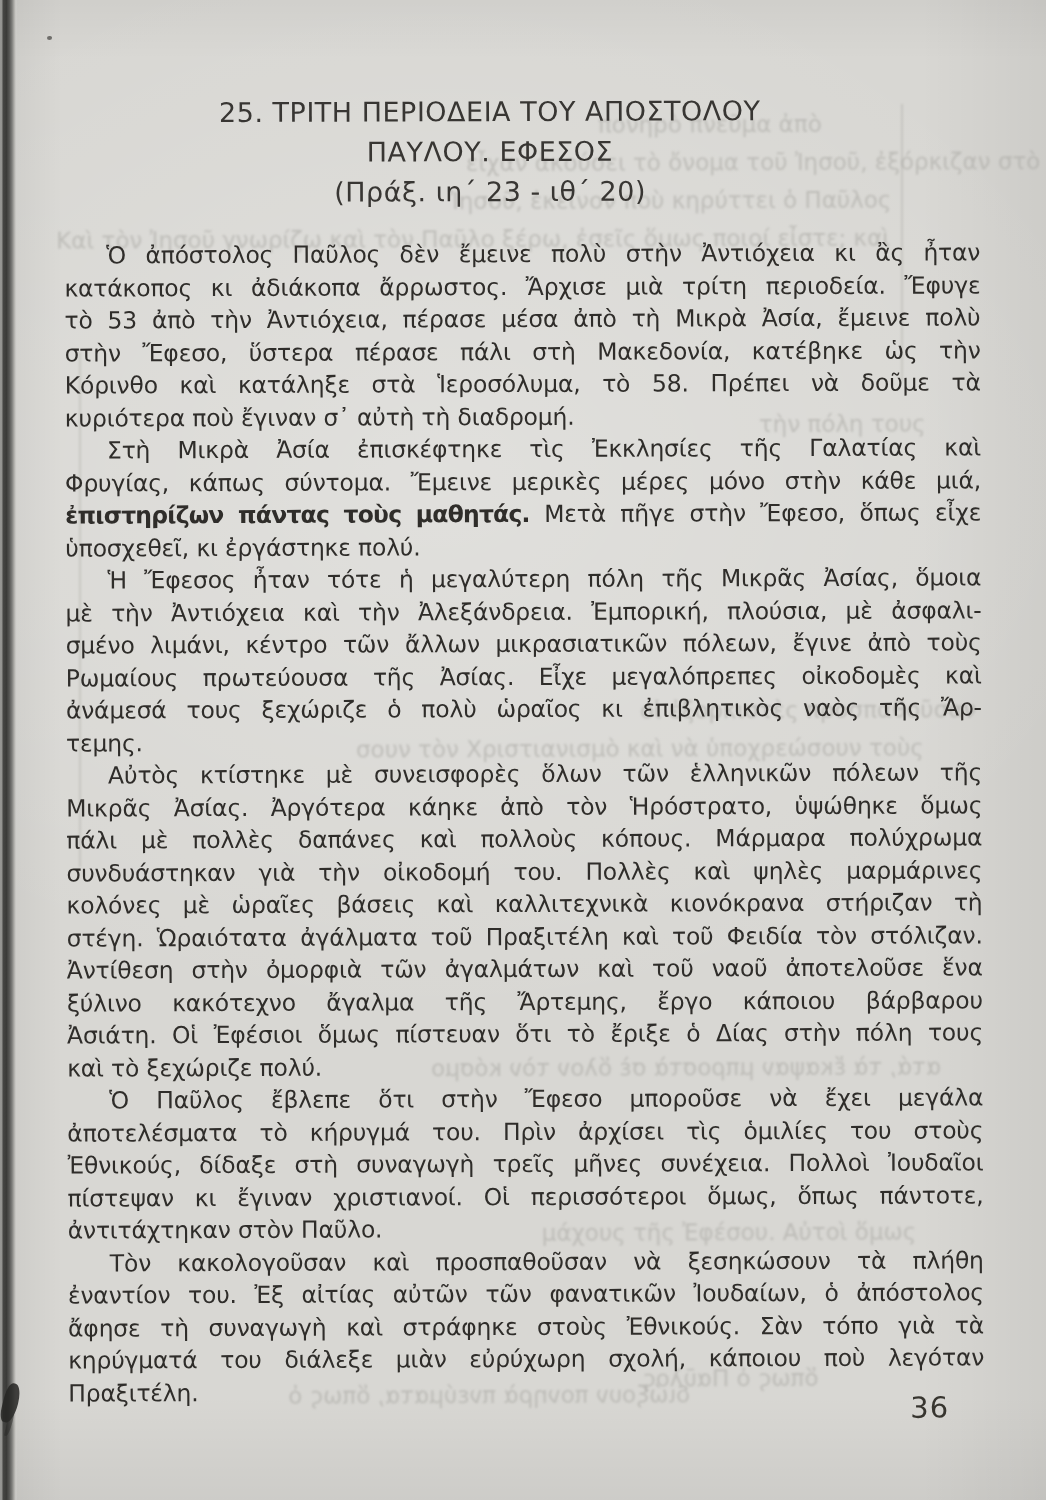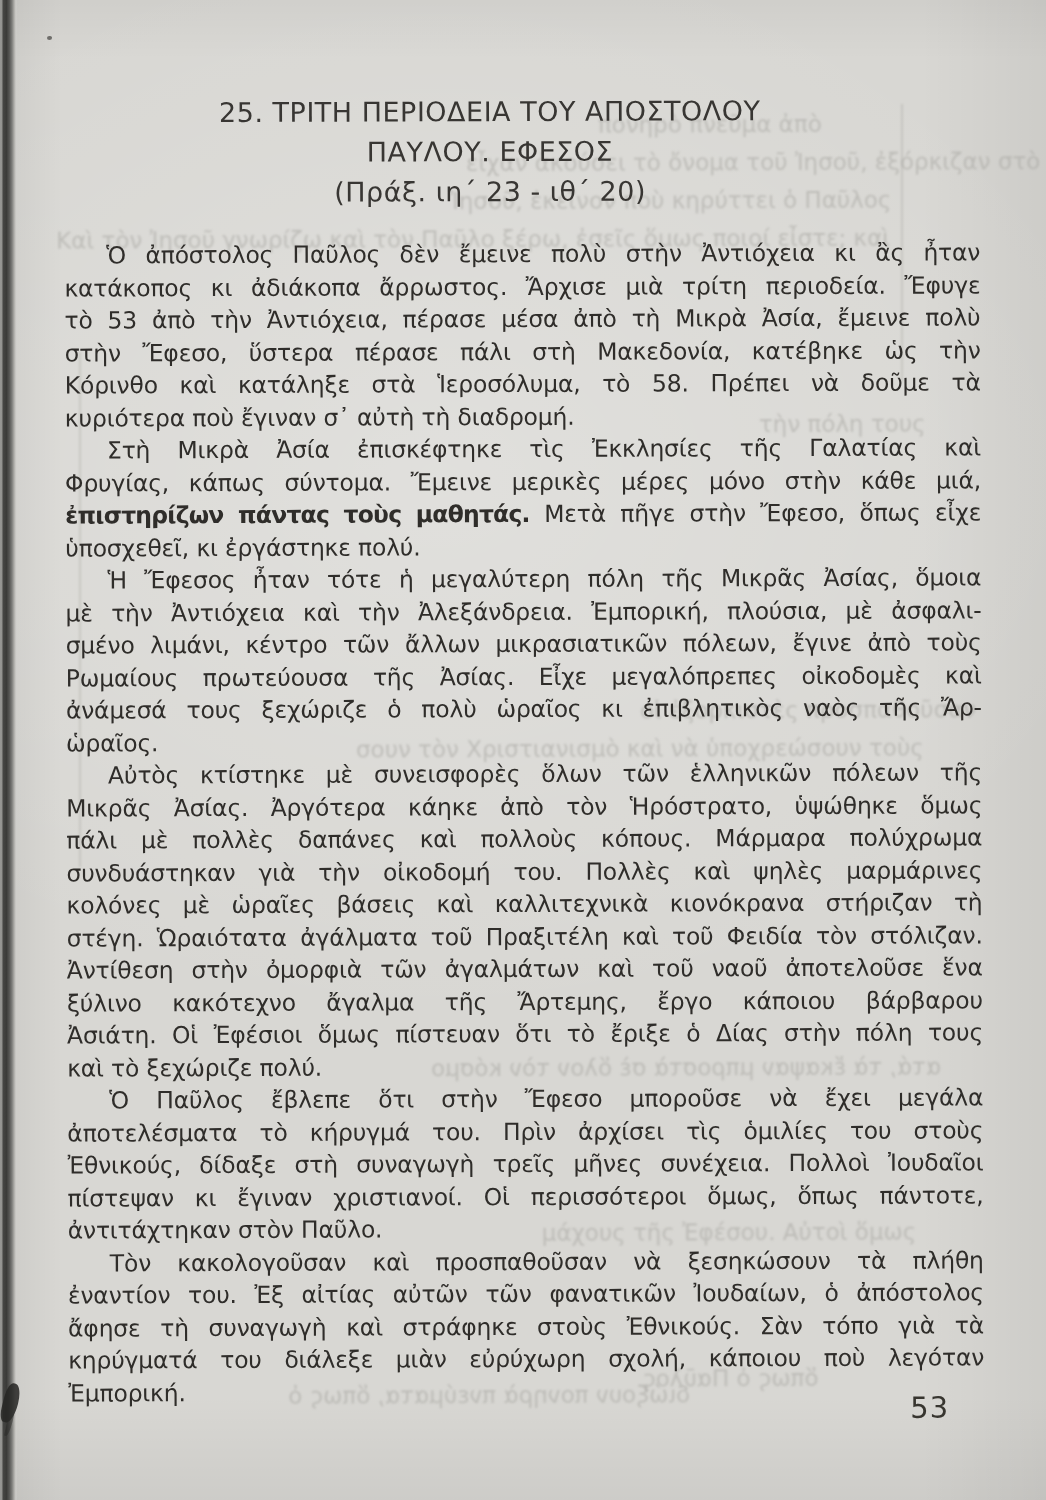--- a/index.html
+++ b/index.html
@@ -118,39 +118,39 @@
         <div class="line last"><span>κυριότερα ποὺ ἔγιναν σ᾽ αὐτὴ τὴ διαδρομή.</span></div>
         <div class="line first"><span>Στὴ Μικρὰ Ἀσία ἐπισκέφτηκε τὶς Ἐκκλησίες τῆς Γαλατίας καὶ</span></div>
         <div class="line"><span>Φρυγίας, κάπως σύντομα. Ἔμεινε μερικὲς μέρες μόνο στὴν κάθε μιά,</span></div>
         <div class="line"><b>ἐπιστηρίζων πάντας τοὺς μαθητάς.</b><span> Μετὰ πῆγε στὴν Ἔφεσο, ὅπως εἶχε</span></div>
         <div class="line last"><span>ὑποσχεθεῖ, κι ἐργάστηκε πολύ.</span></div>
         <div class="line first"><span>Ἡ Ἔφεσος ἦταν τότε ἡ μεγαλύτερη πόλη τῆς Μικρᾶς Ἀσίας, ὅμοια</span></div>
         <div class="line"><span>μὲ τὴν Ἀντιόχεια καὶ τὴν Ἀλεξάνδρεια. Ἐμπορική, πλούσια, μὲ ἀσφαλι-</span></div>
         <div class="line"><span>σμένο λιμάνι, κέντρο τῶν ἄλλων μικρασιατικῶν πόλεων, ἔγινε ἀπὸ τοὺς</span></div>
         <div class="line"><span>Ρωμαίους πρωτεύουσα τῆς Ἀσίας. Εἶχε μεγαλόπρεπες οἰκοδομὲς καὶ</span></div>
         <div class="line"><span>ἀνάμεσά τους ξεχώριζε ὁ πολὺ ὡραῖος κι ἐπιβλητικὸς ναὸς τῆς Ἄρ-</span></div>
-        <div class="line last"><span>ὡραῖος.</span></div>
+        <div class="line last"><span>τεμης.</span></div>
         <div class="line first"><span>Αὐτὸς κτίστηκε μὲ συνεισφορὲς ὅλων τῶν ἑλληνικῶν πόλεων τῆς</span></div>
         <div class="line"><span>Μικρᾶς Ἀσίας. Ἀργότερα κάηκε ἀπὸ τὸν Ἡρόστρατο, ὑψώθηκε ὅμως</span></div>
         <div class="line"><span>πάλι μὲ πολλὲς δαπάνες καὶ πολλοὺς κόπους. Μάρμαρα πολύχρωμα</span></div>
         <div class="line"><span>συνδυάστηκαν γιὰ τὴν οἰκοδομή του. Πολλὲς καὶ ψηλὲς μαρμάρινες</span></div>
         <div class="line"><span>κολόνες μὲ ὡραῖες βάσεις καὶ καλλιτεχνικὰ κιονόκρανα στήριζαν τὴ</span></div>
         <div class="line"><span>στέγη. Ὡραιότατα ἀγάλματα τοῦ Πραξιτέλη καὶ τοῦ Φειδία τὸν στόλιζαν.</span></div>
         <div class="line"><span>Ἀντίθεση στὴν ὀμορφιὰ τῶν ἀγαλμάτων καὶ τοῦ ναοῦ ἀποτελοῦσε ἕνα</span></div>
         <div class="line"><span>ξύλινο κακότεχνο ἄγαλμα τῆς Ἄρτεμης, ἔργο κάποιου βάρβαρου</span></div>
         <div class="line"><span>Ἀσιάτη. Οἱ Ἐφέσιοι ὅμως πίστευαν ὅτι τὸ ἔριξε ὁ Δίας στὴν πόλη τους</span></div>
         <div class="line last"><span>καὶ τὸ ξεχώριζε πολύ.</span></div>
         <div class="line first"><span>Ὁ Παῦλος ἔβλεπε ὅτι στὴν Ἔφεσο μποροῦσε νὰ ἔχει μεγάλα</span></div>
         <div class="line"><span>ἀποτελέσματα τὸ κήρυγμά του. Πρὶν ἀρχίσει τὶς ὁμιλίες του στοὺς</span></div>
         <div class="line"><span>Ἐθνικούς, δίδαξε στὴ συναγωγὴ τρεῖς μῆνες συνέχεια. Πολλοὶ Ἰουδαῖοι</span></div>
         <div class="line"><span>πίστεψαν κι ἔγιναν χριστιανοί. Οἱ περισσότεροι ὅμως, ὅπως πάντοτε,</span></div>
         <div class="line last"><span>ἀντιτάχτηκαν στὸν Παῦλο.</span></div>
         <div class="line first"><span>Τὸν κακολογοῦσαν καὶ προσπαθοῦσαν νὰ ξεσηκώσουν τὰ πλήθη</span></div>
         <div class="line"><span>ἐναντίον του. Ἐξ αἰτίας αὐτῶν τῶν φανατικῶν Ἰουδαίων, ὁ ἀπόστολος</span></div>
         <div class="line"><span>ἄφησε τὴ συναγωγὴ καὶ στράφηκε στοὺς Ἐθνικούς. Σὰν τόπο γιὰ τὰ</span></div>
         <div class="line"><span>κηρύγματά του διάλεξε μιὰν εὐρύχωρη σχολή, κάποιου ποὺ λεγόταν</span></div>
-        <div class="line last"><span>Ἐμπορική.</span></div>
+        <div class="line last"><span>Πραξιτέλη.</span></div>
       </div>
 
-    <div class="page-number">53</div>
+    <div class="page-number">36</div>
 
   </div>
 </div>
 
 </body></html>

